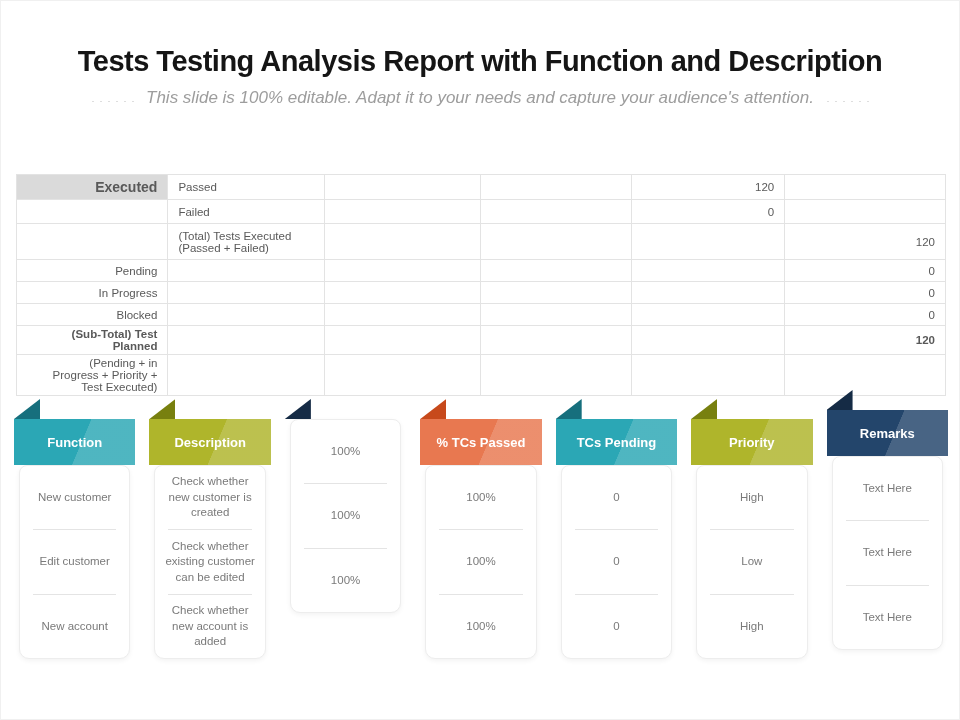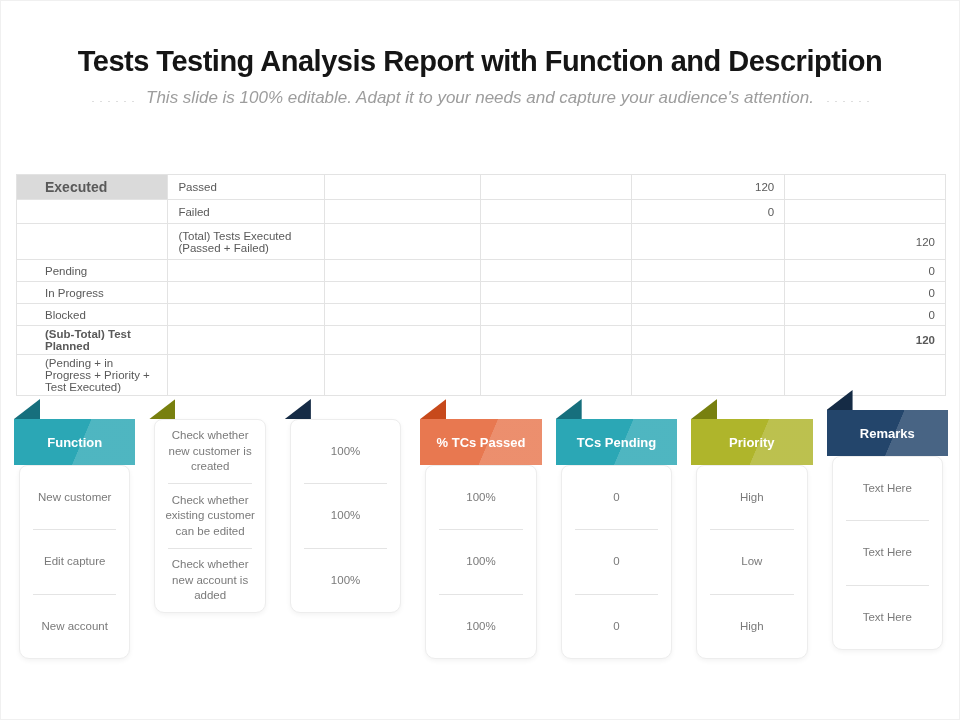--- a/index.html
+++ b/index.html
@@ -21,21 +21,21 @@
   .zz{flex:1;height:8px;overflow:hidden;}
   
   .summary{
     position:absolute;left:15px;top:173px;width:930px;border-collapse:collapse;
     table-layout:fixed;font-size:11.5px;
   }
   .summary td{
     border:1px solid #e3e3e3;padding:2px 10px;vertical-align:middle;
     color:#595959;background:#ffffff;
   }
-  .summary td.lbl{padding-left:28px;}
+  .summary td.lbl{padding-left:28px;text-align:right;}
   .summary td.val{text-align:right;}
   .exec{background:#dadada !important;font-weight:700;font-size:14px;color:#141414;}
   .green{color:#2f9e6b;}
   .red{color:#e04543;}
   .gray{color:#8f8f8f;}
   .dark{color:#3d3d3d;}
   .boldcell{font-weight:700;color:#262626;}
   
   .cards{
     position:absolute;left:13px;top:398px;width:934px;display:flex;gap:14px;
@@ -179,28 +179,29 @@
     </table>
 
   <div class="cards">
 
     <div class="col c-teal">
       <div class="fold"></div>
       <div class="banner">Function</div>
       <div class="cardbody">
         <div class="cell">New customer</div>
         <div class="divider"></div>
-        <div class="cell">Edit capture</div>
+        <div class="cell">Edit customer</div>
         <div class="divider"></div>
         <div class="cell">New account</div>
       </div>
     </div>
 
     <div class="col c-olive">
       <div class="fold"></div>
+      <div class="banner">Description</div>
       <div class="cardbody">
         <div class="cell">Check whether new customer is created</div>
         <div class="divider"></div>
         <div class="cell">Check whether existing customer can be edited</div>
         <div class="divider"></div>
         <div class="cell">Check whether new account is added</div>
       </div>
     </div>
 
     <div class="col c-navy">

